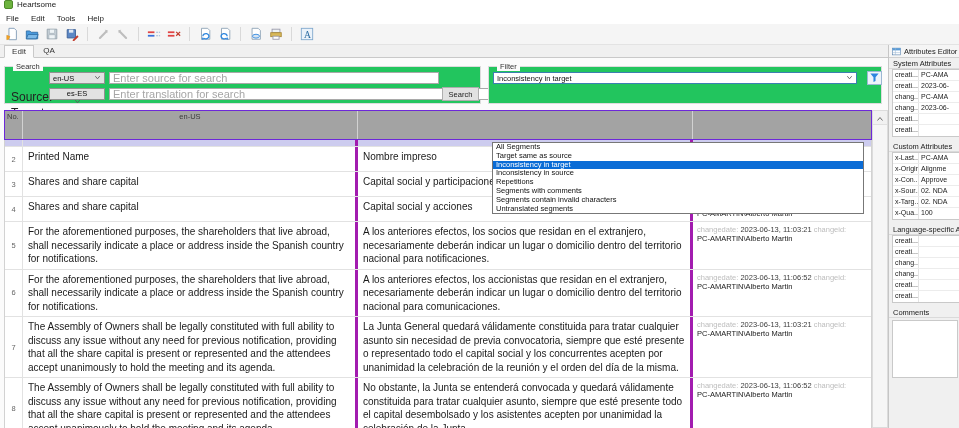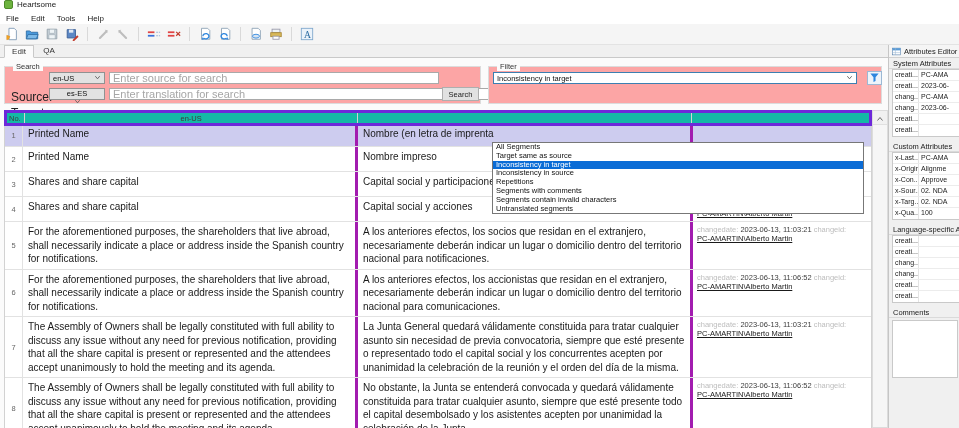--- a/index.html
+++ b/index.html
@@ -30,21 +30,21 @@
   
   .tabbar { position:absolute; left:0; top:45px; width:959px; height:13px; border-bottom:1px solid #c9c9c9;
             background:#f0f0f0; display:flex; align-items:flex-end; padding-left:4px; }
   .tab { font-size:8px; color:#333; width:30px; height:13px; line-height:12px; text-align:center;
          border:1px solid transparent; }
   .tab.active { background:#fbfbfb; border-color:#c9c9c9; border-bottom-color:#fbfbfb; margin-bottom:-1px; }
 
   
   .main { position:absolute; left:0; top:58px; width:888px; height:370px; background:#fbfbfb; }
 
-  .group { position:absolute; border:1px solid #dcdcdc; background:#fca5a5; }
+  .group { position:absolute; border:1px solid #dcdcdc; background:#22c55e; }
   .group-label { position:absolute; top:-5px; left:8px; background:#fbfbfb; padding:0 3px;
                  font-size:7.5px; color:#333; }
   .g-search { left:4px; top:8px; width:477px; height:38px; }
   .g-filter { left:488px; top:8px; width:394px; height:38px; }
 
   .fld-label { position:absolute; font-size:12px; color:#222;margin-top:16px; }
   .combo { position:absolute; height:12px; background:#e2e2e2; border:1px solid #919191;
            display:flex; align-items:center; justify-content:space-between; padding:0 3px; font-size:7.5px; color:#111; }
   .combo.white { background:#fff; }
   .combo.focused { border-color:#3c7fb1; }
@@ -57,41 +57,41 @@
               align-items:center; justify-content:center; }
 
   
   .dd { position:absolute; left:492px; top:84px; width:372px; background:#fff; border:1px solid #777;
         z-index:20; }
   .dd-item { font-size:7.5px; color:#111; line-height:8.8px; height:8.8px; padding-left:3px;
              white-space:nowrap; overflow:hidden; }
   .dd-item.hl { background:#0a6cd6; color:#fff; }
 
   
-  .thead { position:absolute; left:4px; top:52px; width:868px; height:16px; background:#14b8a6;
-           border:3px solid #6d28d9; display:flex; z-index:5; }
+  .thead { position:absolute; left:4px; top:52px; width:868px; height:30px; background:#a3a3a3;
+           border:1px solid #6d28d9; display:flex; z-index:5; }
   .th { font-size:7.5px; color:#3c3c3c; line-height:12px; border-right:1px solid #d2d2d2;
         white-space:nowrap; overflow:hidden; }
   .th-no { width:18px; padding-left:2px; }
   .th-src { width:335px; text-align:center; }
   .th-tgt { width:335px; }
   .th-meta { width:178px; border-right:none; }
 
   .tbody { position:absolute; left:4px; top:66px; width:868px; height:304px; background:#fff;
            border-left:1px solid #d2d2d2; border-right:1px solid #d2d2d2; overflow:hidden; }
   .seg-row { display:flex; border-bottom:1px solid #e2e2e2; min-height:23px; background:#fff; }
   .c-no { width:18px; flex:none; font-size:7.5px; color:#666; display:flex; align-items:center;
           justify-content:center; border-right:1px solid #e2e2e2; }
   .c-src, .c-tgt { width:335px; flex:none; padding:3px 5px; font-size:10px; line-height:13.5px;
                    color:#1a1a1a; border-right:3px solid #a21caf; }
   .c-meta { width:178px; flex:none; padding:3px 4px; font-size:7.5px; line-height:9px; }
   .seg-row.sel .c-no, .seg-row.sel .c-src, .seg-row.sel .c-tgt, .seg-row.sel .c-meta { background:#cdccef; }
   .mlab { color:#bdbdbd; }
   .mval { color:#3c3c3c; }
-  .m2 { color:#1a1a1a;text-decoration:underline; }
+  .m2 { color:#1a1a1a; }
 
   
   .vscroll { position:absolute; left:872px; top:52px; width:16px; height:318px; background:#f6f6f6;
              border:1px solid #dcdcdc; }
   .vs-up { width:14px; height:14px; display:flex; align-items:center; justify-content:center;
            background:#f1f1f1; border-bottom:1px solid #e0e0e0; }
 
   
   .panel { position:absolute; left:888px; top:45px; width:71px; height:383px; background:#f0f0f0;
            border-left:1px solid #c6c6c6; overflow:hidden; }

